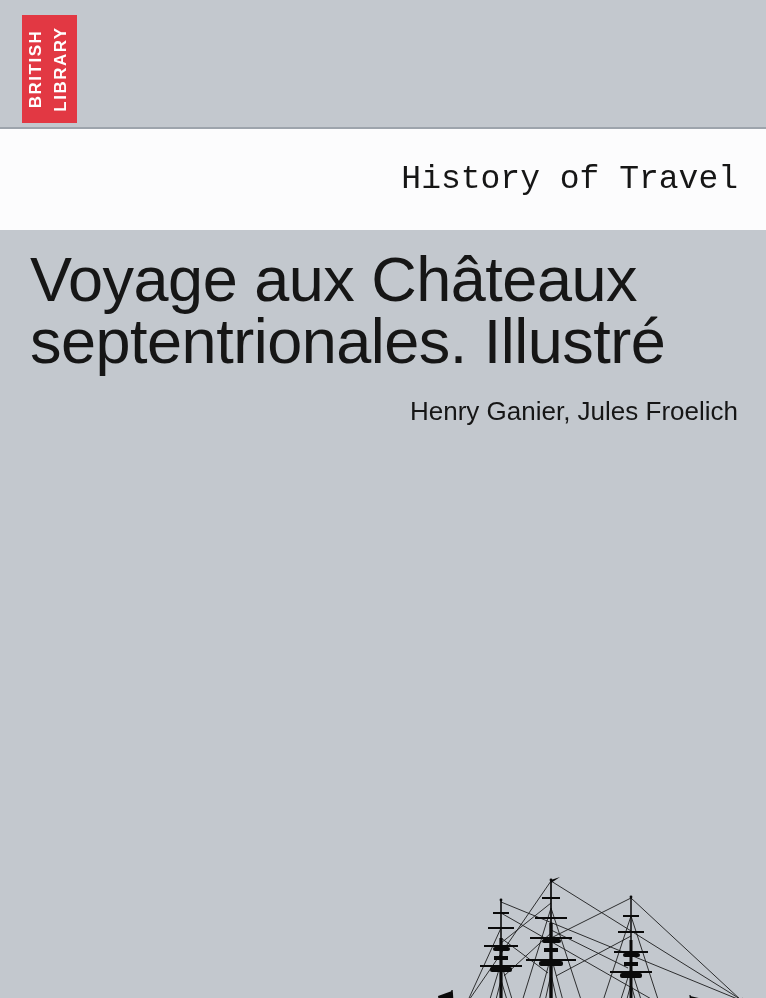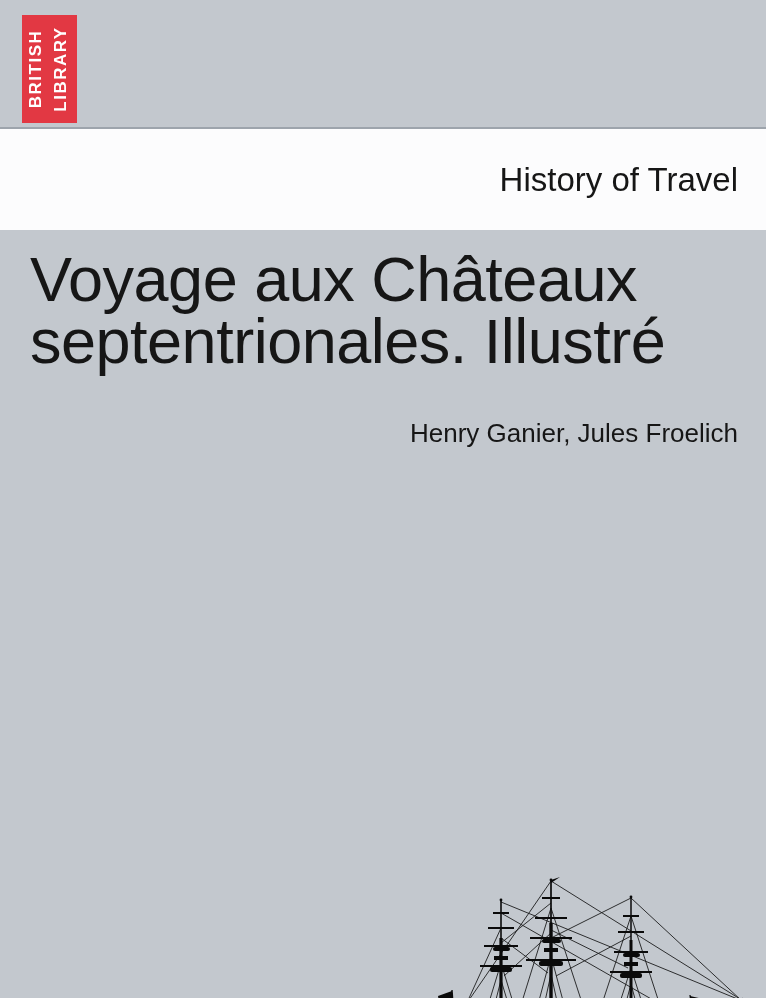--- a/index.html
+++ b/index.html
@@ -37,35 +37,36 @@
     letter-spacing:1.5px;text-align:center;white-space:nowrap;
   }
   .bl-logo-text span{display:block;}
 
   
   .series-band{
     position:absolute;left:0;top:129px;width:766px;height:101px;
     background:var(--band,#fcfcfd);
     display:flex;align-items:center;justify-content:flex-end;
     padding-right:28px;
+    font-family:Liberation Mono, monospace;
   }
   .series-title{
     font-size:33px;color:var(--text,#161616);letter-spacing:0;
   }
 
   
   .body-area{position:absolute;left:0;top:232px;width:766px;height:768px;}
   .title{
     margin:0;padding:16px 20px 0 30px;
     font-size:63px;line-height:62px;font-weight:400;
     letter-spacing:-0.5px;color:var(--text,#161616);
   }
   .title .title-line{display:block;white-space:nowrap;}
   .authors{
-    margin-top:46px;padding-right:28px;
+    margin-top:24px;padding-right:28px;
     text-align:right;font-size:26px;line-height:30px;
     color:var(--text,#161616);
   }
   .ship{
     position:absolute;left:438px;top:636px;
     color:var(--ship,#0a0a0a);
   }
 </style>
 </head>
 <body>

